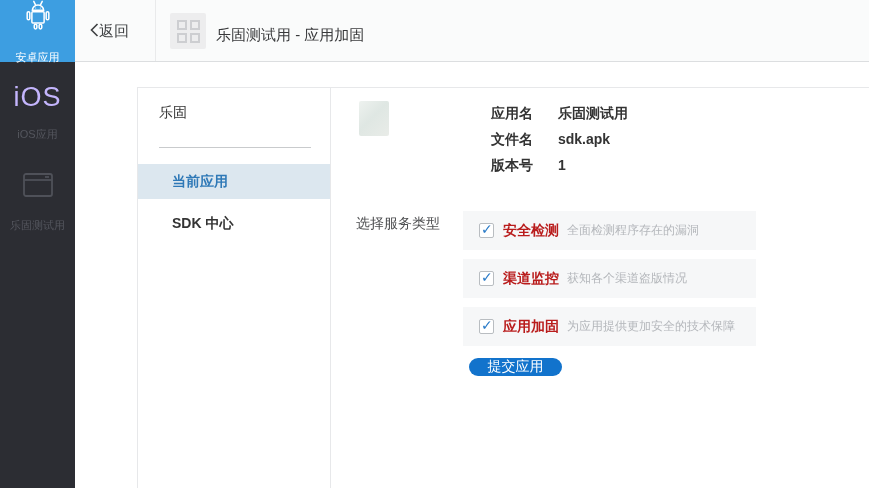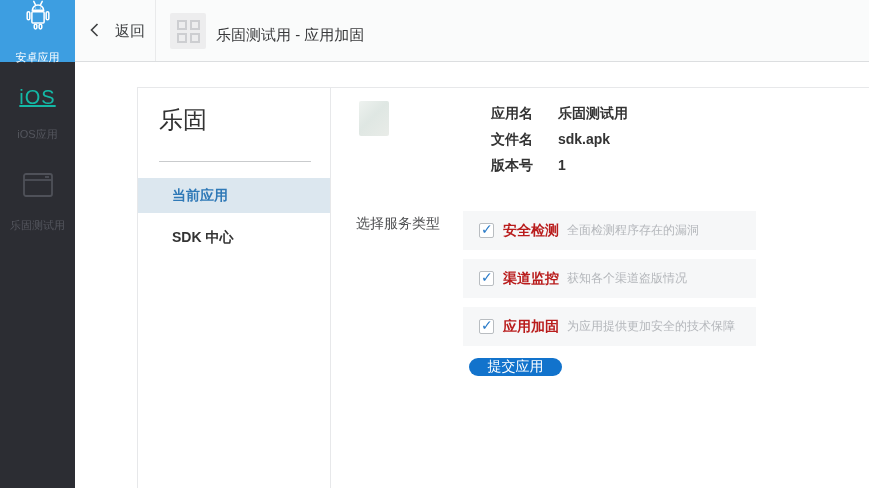--- a/index.html
+++ b/index.html
@@ -10,39 +10,39 @@
     font-family:"Liberation Sans","DejaVu Sans",sans-serif;
     -webkit-font-smoothing:antialiased;
   }
 
   
   .rail { position:absolute; left:0; top:0; width:75px; height:488px; background:#2c2d33; }
   .rail-item { display:flex; flex-direction:column; align-items:center; justify-content:center; cursor:pointer; }
   .rail-item.active { height:62px; background:#3d9ee1; }
   .rail-item.active .rail-label { color:#ffffff; }
   .rail-label { font-size:11px; color:#54565e; margin-top:16px; line-height:13px; }
-  .ios-word { font-size:20px; color:#14b8a6; line-height:30px; font-weight:400; letter-spacing:1px;text-decoration:underline; }
+  .ios-word { font-size:27px; color:#c4b5fd; line-height:30px; font-weight:400; letter-spacing:1px; }
   .rail-item.ios { margin-top:20px; }
   .rail-item.web { margin-top:30px; }
 
   
   .topbar { position:absolute; left:75px; top:0; width:794px; height:62px; background:#fafbfb; border-bottom:1px solid #dcdee0; }
-  .back { position:absolute; left:15px; top:0; height:62px; display:flex; align-items:center; gap:16px; font-size:15px; color:#3e4042; cursor:pointer; }
+  .back { position:absolute; left:15px; top:0; height:62px; display:flex; align-items:center; gap:0; font-size:15px; color:#3e4042; cursor:pointer; }
   .topbar-divider { position:absolute; left:80px; top:0; width:1px; height:61px; background:#e9eaeb; }
   .appicon-tile { position:absolute; left:95px; top:13px; width:36px; height:36px; background:#ededee; border-radius:2px; display:flex; align-items:center; justify-content:center; }
   .grid-glyph { display:grid; grid-template-columns:10px 10px; grid-template-rows:10px 10px; gap:3px; }
   .grid-glyph span { border:2px solid #cdced1; background:transparent; }
   .topbar-title { position:absolute; left:141px; top:0; height:70px; display:flex; align-items:center; font-size:15px; color:#38393b; }
 
   
   .panel { position:absolute; left:137px; top:87px; width:732px; height:401px; background:#ffffff; border-top:1px solid #e7e8ea; border-left:1px solid #e7e8ea; }
 
   
   .menu { position:absolute; left:0; top:0; width:193px; height:100%; border-right:1px solid #e7e8ea; }
-  .menu-heading { margin:16px 0 0 21px; font-size:24px; color:#333; font-weight:400; }
+  .menu-heading { margin:16px 0 0 21px; font-size:14px; color:#333; font-weight:400; }
   .menu-rule { margin:25px 0 0 21px; width:152px; border:0; border-top:1px solid #c9cbcd; }
   .menu-item { height:35px; line-height:35px; padding-left:34px; font-size:14px; font-weight:bold; color:#333; cursor:pointer; }
   .menu-item.selected { margin-top:16px; background:#dce7ef; color:#2f79b7; }
   .menu-item.plain { margin-top:7px; }
 
   
   .app-thumb { position:absolute; left:221px; top:13px; width:30px; height:35px; border-radius:2px;
     background:linear-gradient(135deg,#eef2ef 0%,#dfe7e3 45%,#e9ece8 100%); }
   .info { position:absolute; left:353px; top:12px; }
   .info-row { display:flex; font-size:14px; color:#333; line-height:26px;font-weight:bold; }

